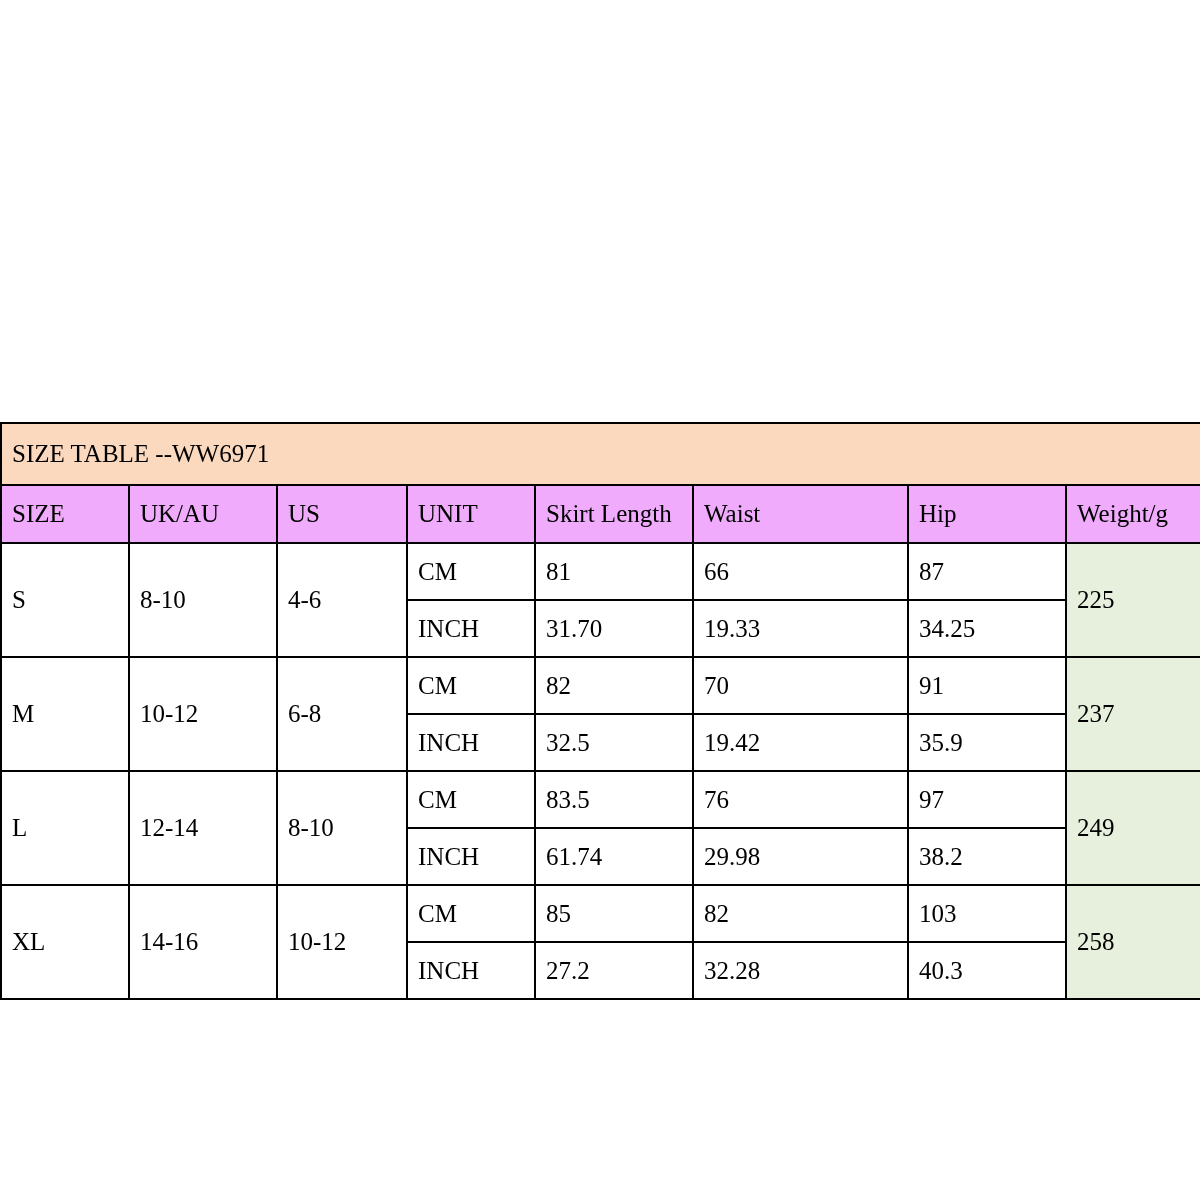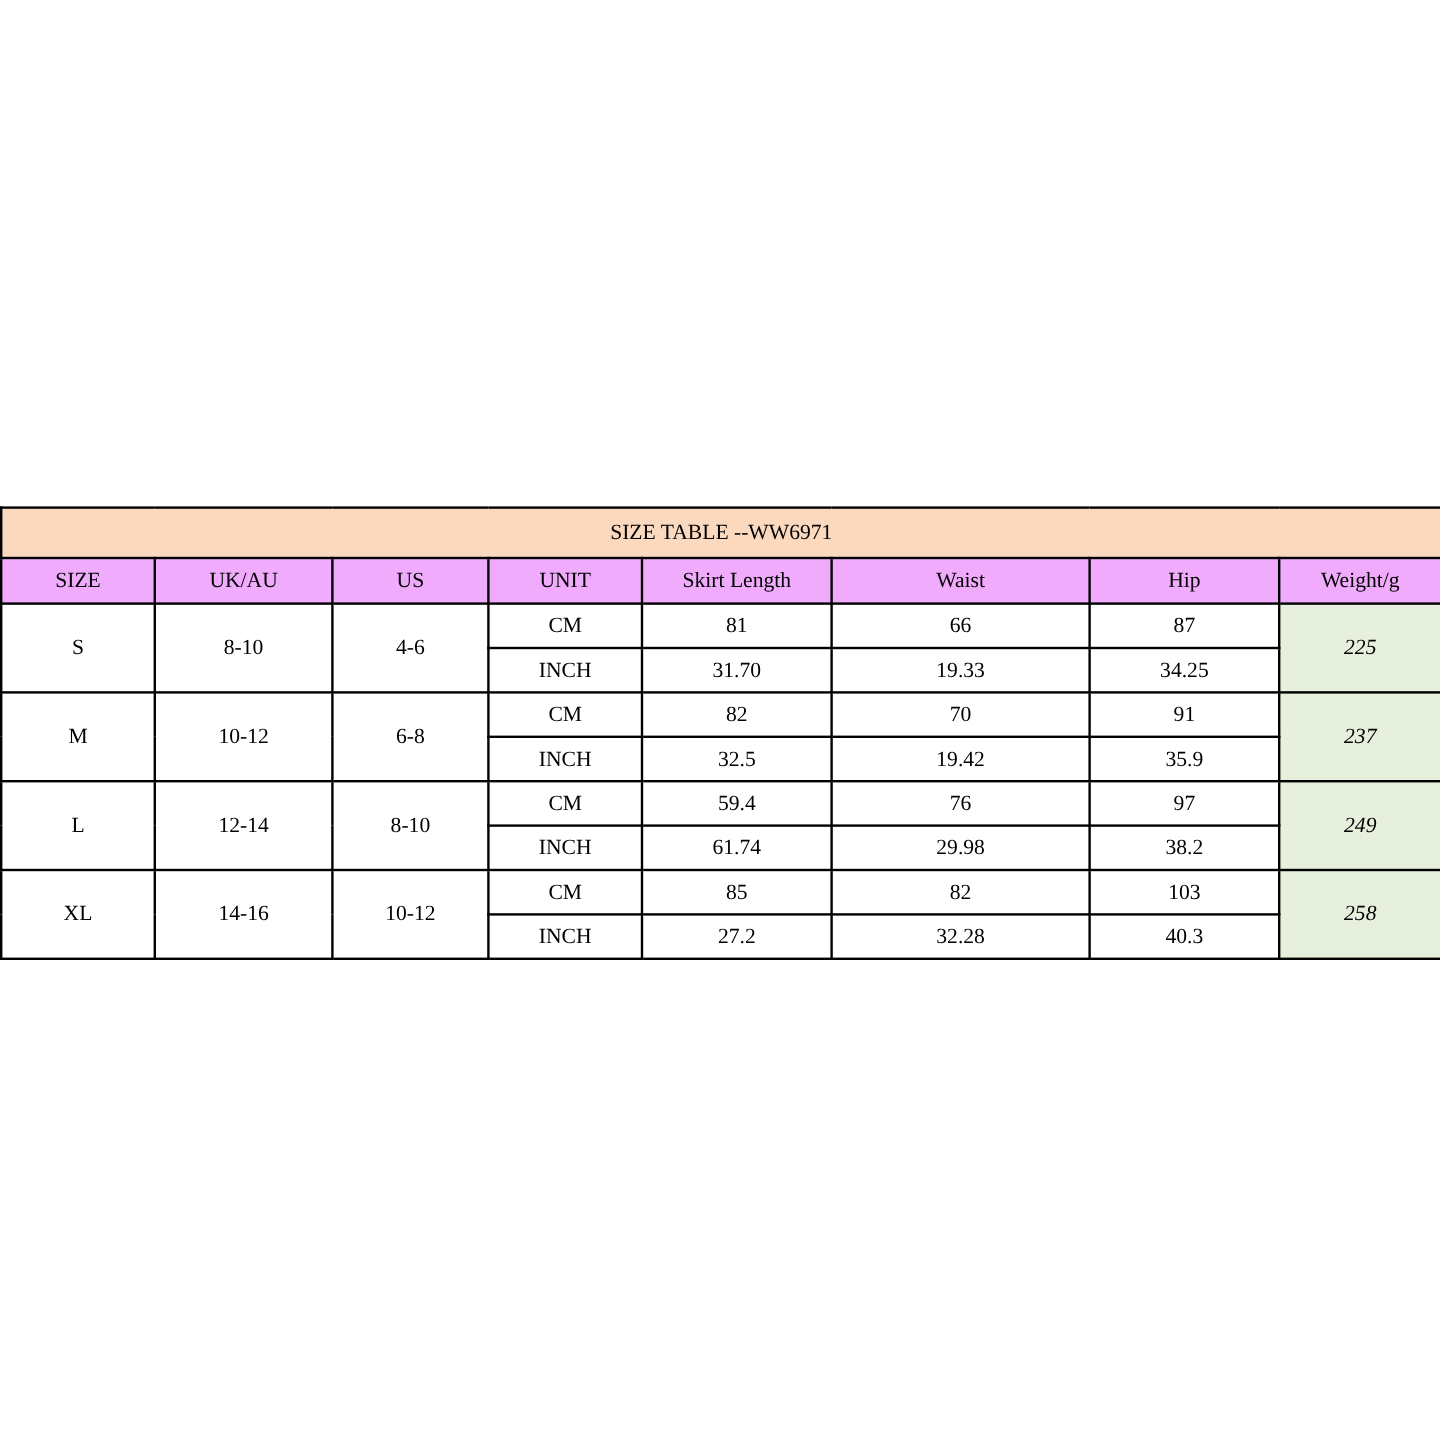--- a/index.html
+++ b/index.html
@@ -22,43 +22,42 @@
     width: 1200px;
   }
   table.size-table {
     border-collapse: collapse;
     table-layout: fixed;
     width: 1200px;
     background: #ffffff;
   }
   table.size-table td {
     border: 2px solid #000000;
-    text-align: center;
+    text-align: left;
     vertical-align: middle;
-    font-size: 18px;
+    font-size: 25px;
     line-height: 1.1;
-    padding: 0;
+    padding: 10px;
     height: 35px;
     font-family: "Liberation Serif", serif;
     white-space: nowrap;
   }
   .title-cell {
     background: #fbd9bf;
     height: 40px !important;
     font-size: 26px;
   }
   .head-cell {
     background: #f0abfc;
     height: 36px !important;
     font-size: 26px;
   }
   .weight-cell {
     background: #e7efdd;
     font-size: 25px;
-    font-style: italic;
   }
   .plain-cell {
     background: #ffffff;
   }
   
   col.c-size    { width: 128px; }
   col.c-ukau    { width: 148px; }
   col.c-us      { width: 130px; }
   col.c-unit    { width: 128px; }
   col.c-skirt   { width: 158px; }
@@ -128,21 +127,21 @@
         <td class="plain-cell">32.5</td>
         <td class="plain-cell">19.42</td>
         <td class="plain-cell">35.9</td>
       </tr>
 
       <tr>
         <td class="plain-cell" rowspan="2">L</td>
         <td class="plain-cell" rowspan="2">12-14</td>
         <td class="plain-cell" rowspan="2">8-10</td>
         <td class="plain-cell">CM</td>
-        <td class="plain-cell">59.4</td>
+        <td class="plain-cell">83.5</td>
         <td class="plain-cell">76</td>
         <td class="plain-cell">97</td>
         <td class="weight-cell" rowspan="2">249</td>
       </tr>
       <tr>
         <td class="plain-cell">INCH</td>
         <td class="plain-cell">61.74</td>
         <td class="plain-cell">29.98</td>
         <td class="plain-cell">38.2</td>
       </tr>

